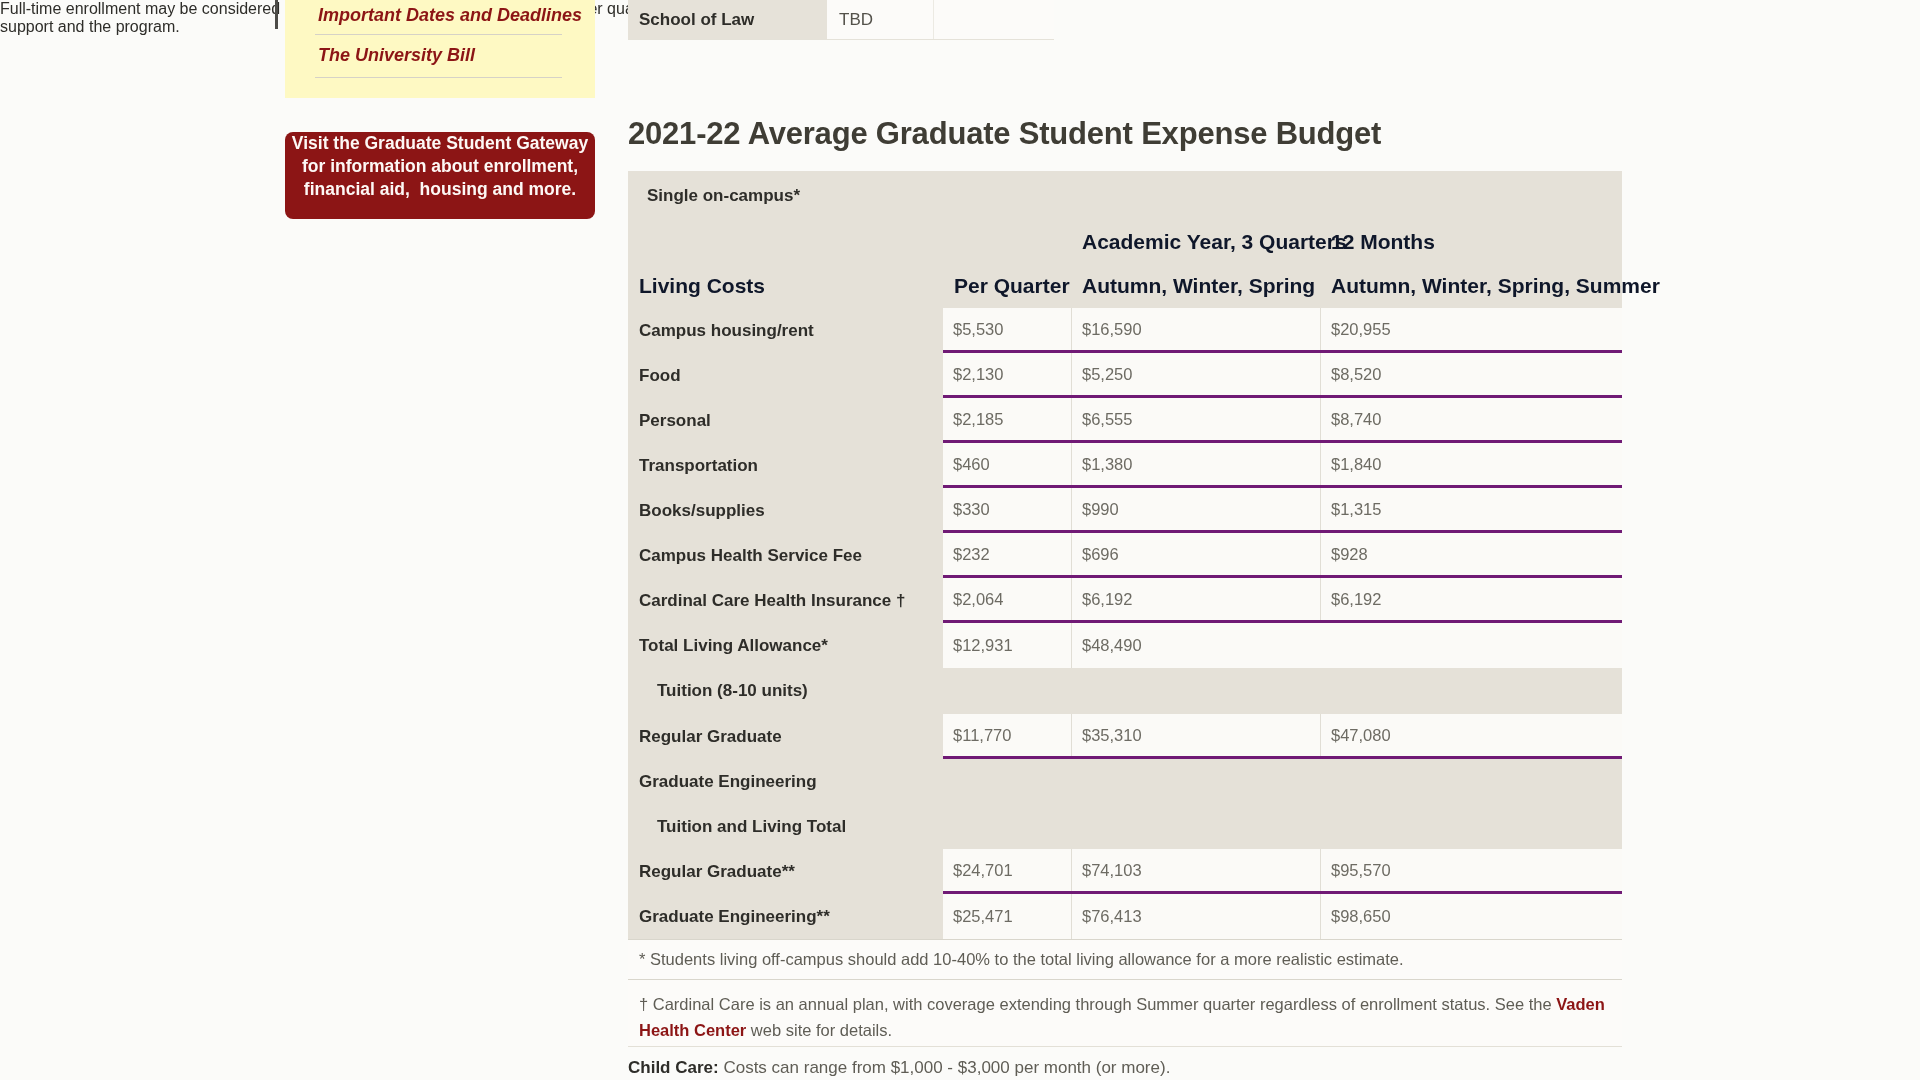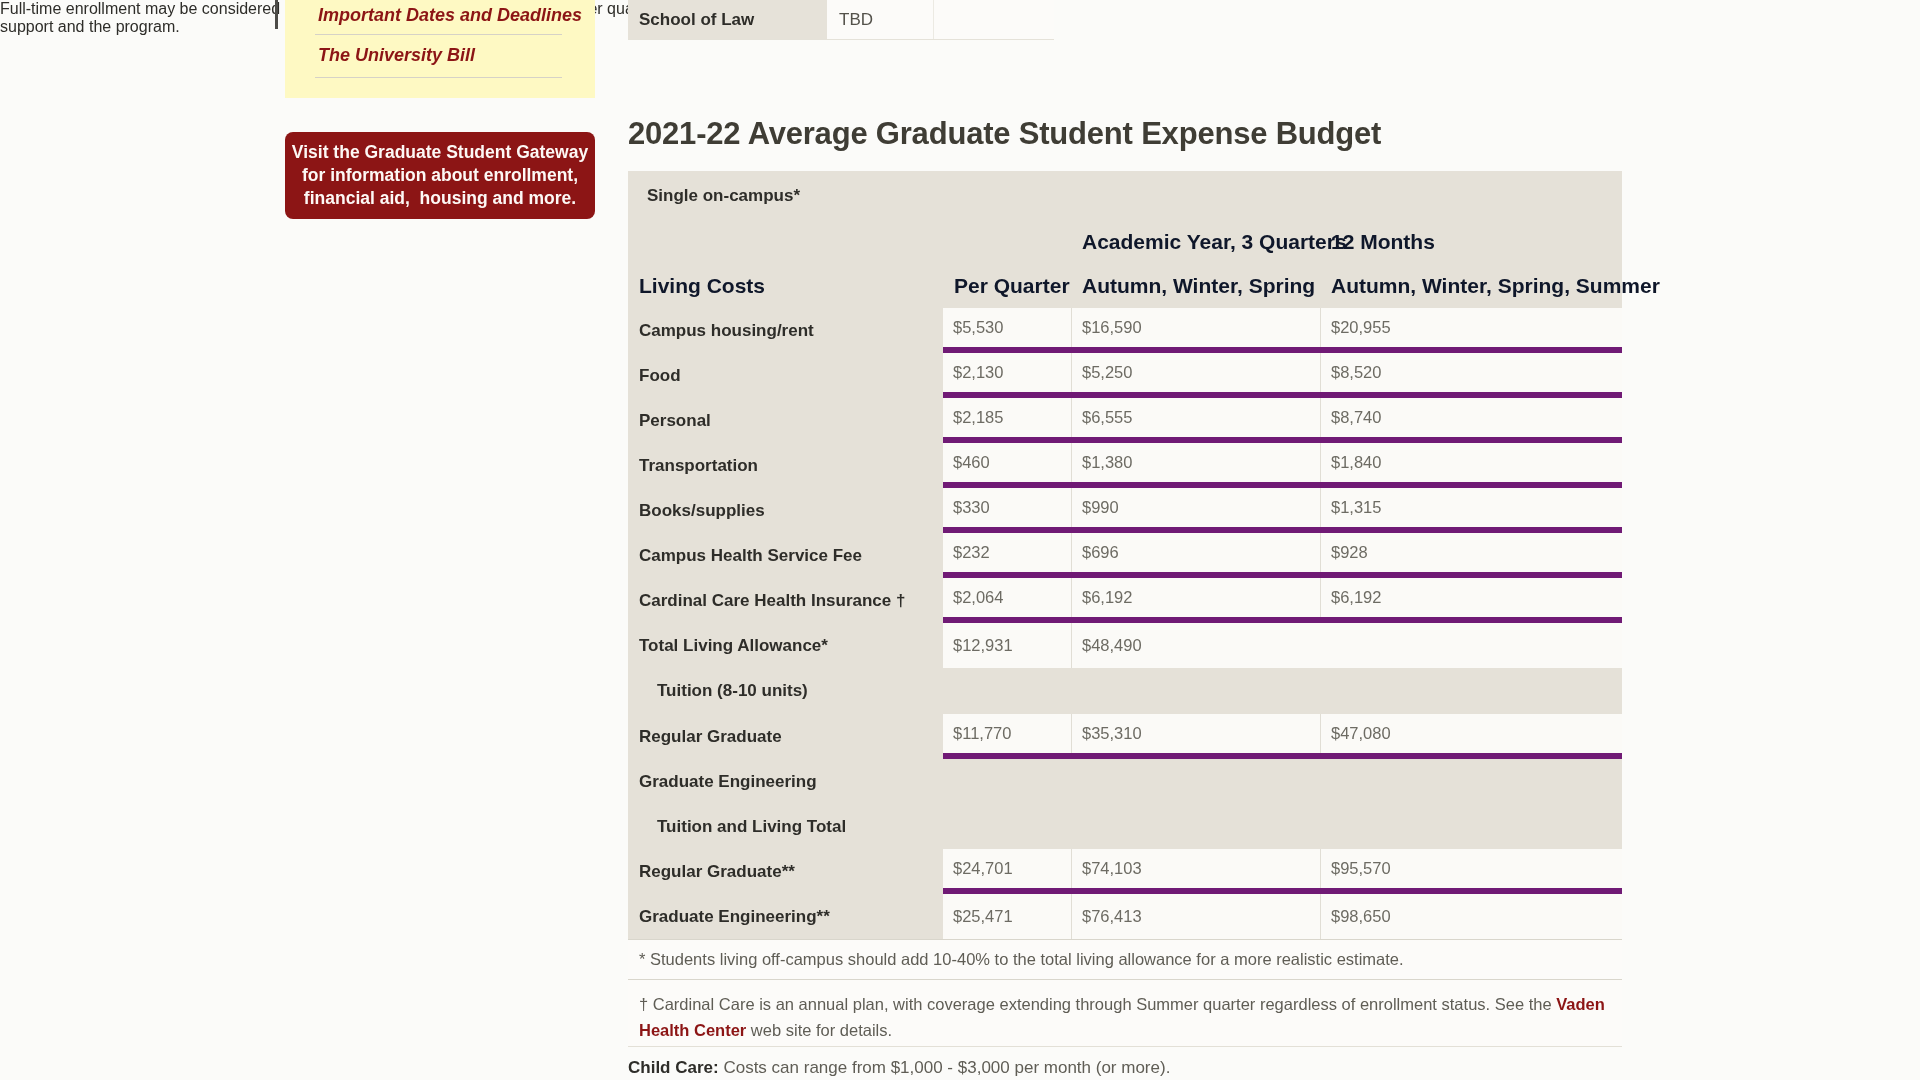--- a/index.html
+++ b/index.html
@@ -28,21 +28,21 @@
   }
   .sidebar-divider.d1 { top:34px; }
   .sidebar-divider.d2 { top:77px; }
   .stub-a { position:absolute; left:275px; top:0; width:3px; height:29px; background:#4d4c48; }
   .stub-b { position:absolute; left:473px; top:0; width:4px; height:8px; background:#55534e; }
 
   
   .gateway-box {
     position:absolute; left:285px; top:132px; width:310px; height:87px;
     background:#8c1515; border-radius:8px; cursor:pointer;
-    display:flex; flex-direction:column; justify-content:center; align-items:center;
+    display:flex; flex-direction:column; align-items:center;
     text-align:center;
   }
   .gateway-box .gline {
     color:#fdf8f5; font-weight:bold; font-size:17.5px; line-height:23px; white-space:pre;
   }
 
   
   .school-row { position:absolute; left:628px; top:0; height:40px; display:flex;
     border-bottom:1px solid #e5e2d9; }
   .school-label { width:199px; background:#e6e2d9; font-weight:bold; font-size:17px;
@@ -71,21 +71,21 @@
 
   .caption-row { height:49px; display:flex; align-items:center; padding-left:19px;
     font-weight:bold; font-size:17px; color:#2e2d29; }
   .group-row { height:44px; }
   .group-row .cell, .colhead-row .cell {
     display:flex; align-items:center; font-weight:bold; font-size:21px; color:#0f172a;
     padding-left:11px; white-space:nowrap; }
   .colhead-row { height:44px; }
 
   .data-row { height:45px; }
-  .vals { display:flex; flex:1; background:#fbfaf7; border-bottom:6px solid #701a75; }
+  .vals { display:flex; flex:1; background:#fbfaf7; border-bottom:3px solid #701a75; }
   .data-row:last-child .vals, .data-row.blk-last .vals { border-bottom:none; }
   .v { display:flex; align-items:center; padding-left:10px; font-size:16.5px; color:#6d6b63;
     white-space:nowrap; }
   .v.c-ay, .v.c-12 { border-left:1px solid #e1ded5; }
 
   .section-row { height:46px; display:flex; align-items:center; padding-left:29px;
     font-weight:bold; font-size:17px; color:#2e2d29; background:#e5e1d8; }
   .section-row.total { height:45px; }
 
   .footnote { background:#fcfbf9; border-top:1px solid #d9d6cc; color:#5f5d55;

